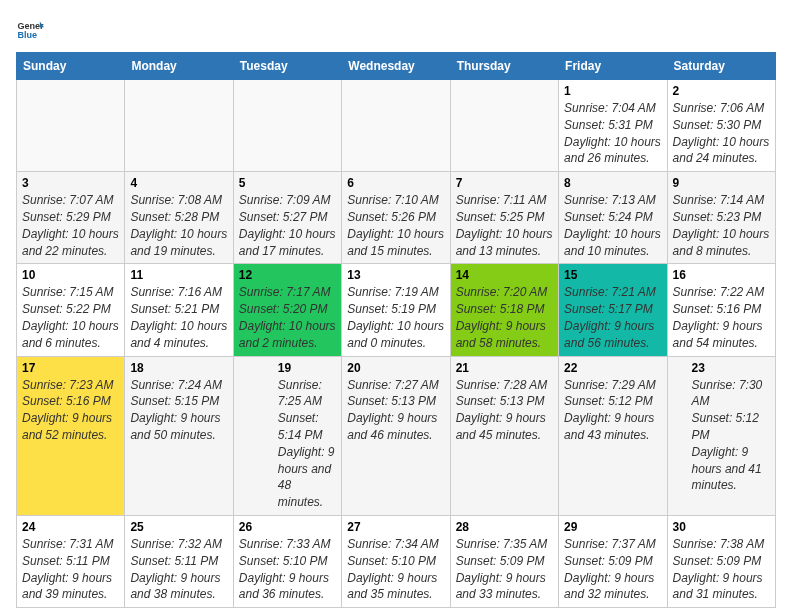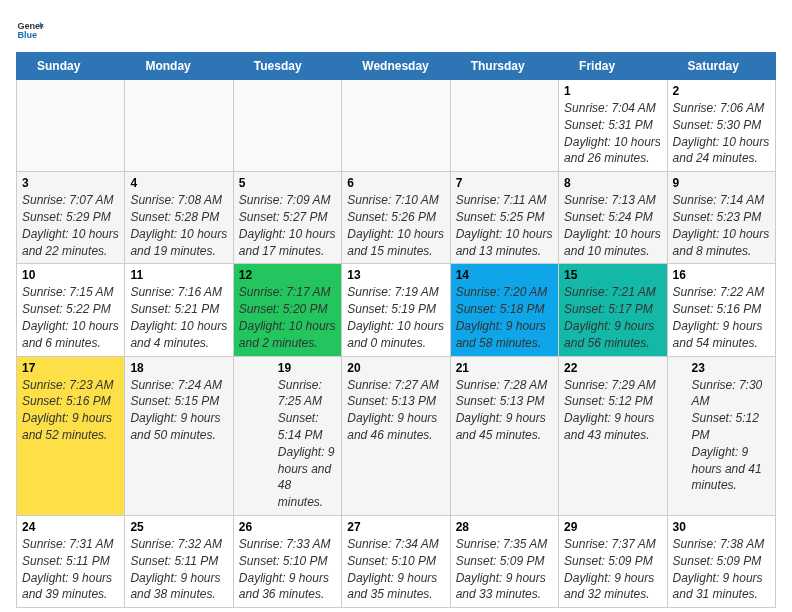--- a/index.html
+++ b/index.html
@@ -39,21 +39,21 @@
     }
     .calendar {
       width: 100%;
       border-collapse: collapse;
       font-size: 11px;
     }
     .calendar th {
       background: #2e75b6;
       color: #fff;
       text-align: left;
-      padding: 6px 20px;
+      padding: 6px 6px;
       font-size: 12px;
       font-weight: bold;
       border: 1px solid #2e75b6;
     }
     .calendar td {
       border: 1px solid #ccc;
       vertical-align: top;
       padding: 4px 5px;
       width: calc(100%/7);
       min-height: 80px;
@@ -166,21 +166,21 @@
           <div class="day-info">Sunrise: 7:16 AM<br>Sunset: 5:21 PM<br>Daylight: 10 hours and 4 minutes.</div>
         </td>
         <td style="background: #22c55e;">
           <span class="day-number">12</span>
           <div class="day-info">Sunrise: 7:17 AM<br>Sunset: 5:20 PM<br>Daylight: 10 hours and 2 minutes.</div>
         </td>
         <td style="background: rgb(255, 255, 255);">
           <span class="day-number">13</span>
           <div class="day-info">Sunrise: 7:19 AM<br>Sunset: 5:19 PM<br>Daylight: 10 hours and 0 minutes.</div>
         </td>
-        <td style="background: #0ea5e9;">
+        <td style="background: #84cc16;">
           <span class="day-number">14</span>
           <div class="day-info">Sunrise: 7:20 AM<br>Sunset: 5:18 PM<br>Daylight: 9 hours and 58 minutes.</div>
         </td>
         <td style="background: #14b8a6;">
           <span class="day-number">15</span>
           <div class="day-info">Sunrise: 7:21 AM<br>Sunset: 5:17 PM<br>Daylight: 9 hours and 56 minutes.</div>
         </td>
         <td style="background: rgb(255, 255, 255);">
           <span class="day-number">16</span>
           <div class="day-info">Sunrise: 7:22 AM<br>Sunset: 5:16 PM<br>Daylight: 9 hours and 54 minutes.</div>

